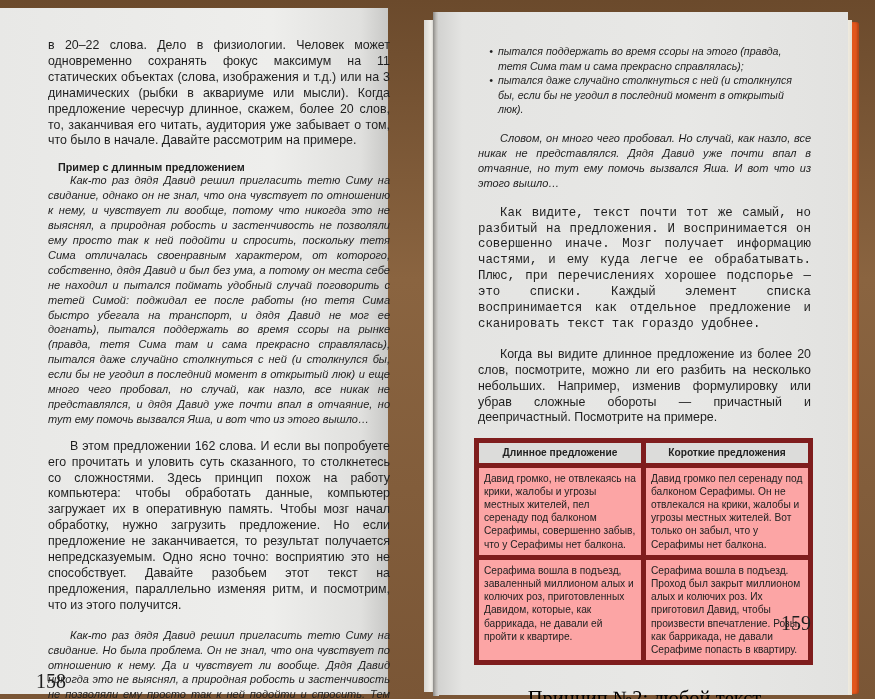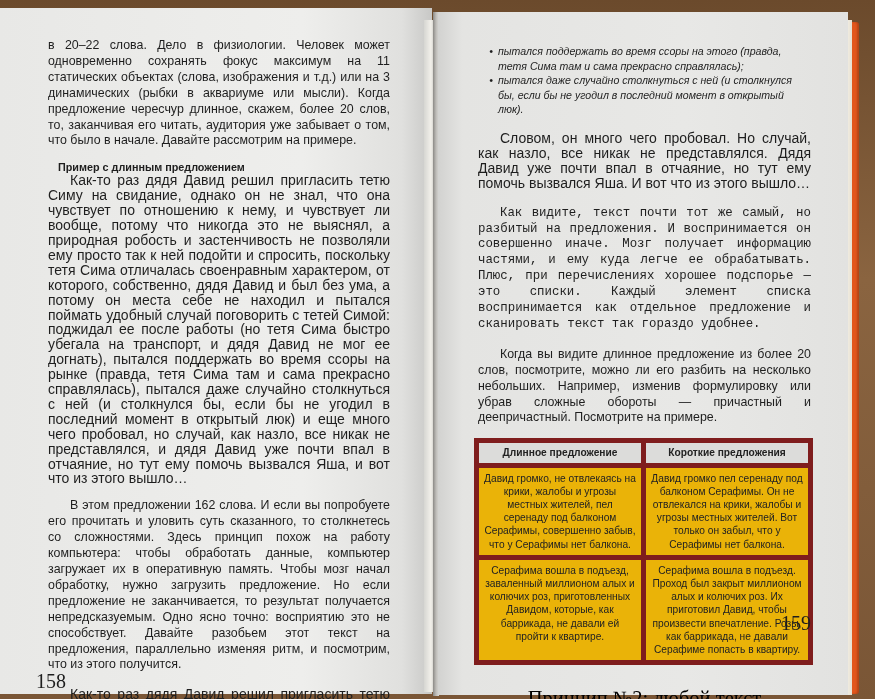--- a/index.html
+++ b/index.html
@@ -8,21 +8,21 @@
     background: linear-gradient(180deg,#6b4a2c 0%,#8a6440 40%,#7a5636 100%);
     font-family: "Liberation Sans", sans-serif;
   }
   .book { position:absolute; left:0; top:0; width:875px; height:699px; }
   .cover-edge {
     position:absolute; left:846px; top:22px; width:13px; height:672px;
     background:#e2561c; border-radius:0 3px 3px 0;
     box-shadow: inset -2px 0 2px rgba(0,0,0,0.2);
   }
   .page-left {
-    position:absolute; left:0; top:8px; width:432px; height:686px;
+    position:absolute; left:0; top:8px; width:388px; height:686px;
     background: linear-gradient(90deg,#e8e8e6 0%,#eeeeec 70%,#e0e0de 93%,#c8c8c6 100%);
     border-radius: 0 0 0 0;
   }
   .page-left-stack {
     position:absolute; left:424px; top:20px; width:14px; height:672px;
     background: linear-gradient(90deg,#d6d6d2,#f2f0ea,#9a9894);
   }
   .spine {
     position:absolute; left:433px; top:12px; width:6px; height:684px;
     background: linear-gradient(90deg,#8c8a86,#bdbbb7,#d9d8d5);
@@ -31,31 +31,31 @@
     position:absolute; left:438px; top:12px; width:410px; height:683px;
     background: linear-gradient(90deg,#d2d2d0 0%,#e4e4e2 6%,#e8e8e6 60%,#e2e2e0 100%);
   }
   .page-right-stack {
     position:absolute; left:846px; top:20px; width:6px; height:675px;
     background: linear-gradient(90deg,#f4f0e6,#e6e0d2);
   }
   .text { color:#1e1e1e; }
   .body-txt { font-size:12.4px; line-height:15.9px; text-align:justify; }
   .para { text-indent:22px; margin:0; }
-  .ital { font-size:14px; line-height:14.9px; text-align:justify; }
+  .ital { font-style:italic; font-size:11px; line-height:14.9px; text-align:justify; }
   .heading-sm { font-weight:bold; font-size:10.8px; margin:0; }
   .bullet { display:flex; font-style:italic; font-size:10.6px; line-height:14.6px; }
   .bullet .dot { width:14px; flex:none; text-align:center; }
   .page-num { font-family:"Liberation Serif", serif; font-size:20px; color:#1e1e1e; position:absolute; }
   #lp-content { position:absolute; left:48px; top:30px; width:342px; }
   #rp-content { position:absolute; left:478px; top:44px; width:333px; }
   table.cmp { border-collapse:collapse; width:339px; font-size:10.2px; line-height:13.2px; color:#222; margin-left:-4px; }
   table.cmp th, table.cmp td { border:5px solid #7f1d1d; vertical-align:top; padding:4px 5px 4px 5px; text-align:left; }
   table.cmp th { font-weight:bold; text-align:center; background:#dcdcda; padding:3px 4px; }
-  table.cmp td { background:#eab308;text-align:center; }
+  table.cmp td { background:#fca5a5; }
   .principle { font-family:"Liberation Serif", serif; font-size:20.5px; line-height:27px; text-align:center; color:#000000; margin:0; }
 </style>
 </head>
 <body>
 
 <div class="book">
   <div class="cover-edge"></div>
   <div class="page-right-stack"></div>
 
   <div class="page-left">

